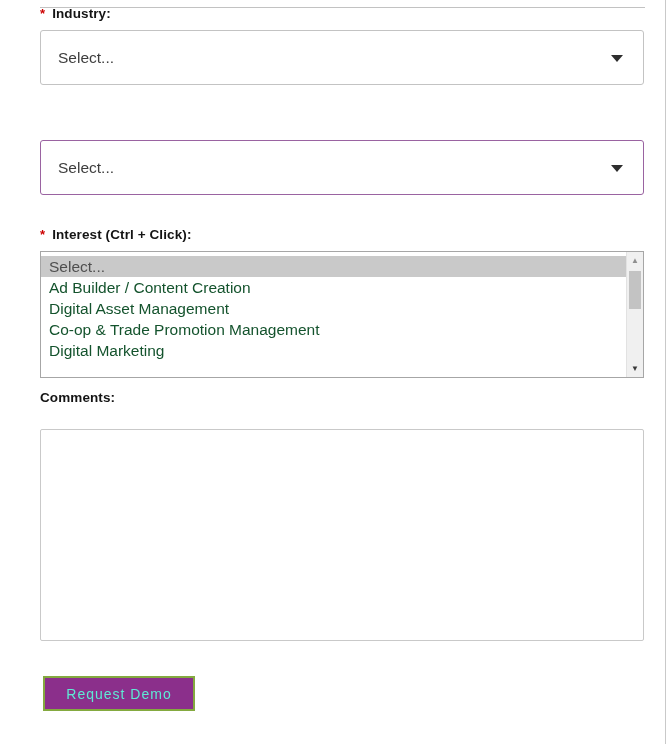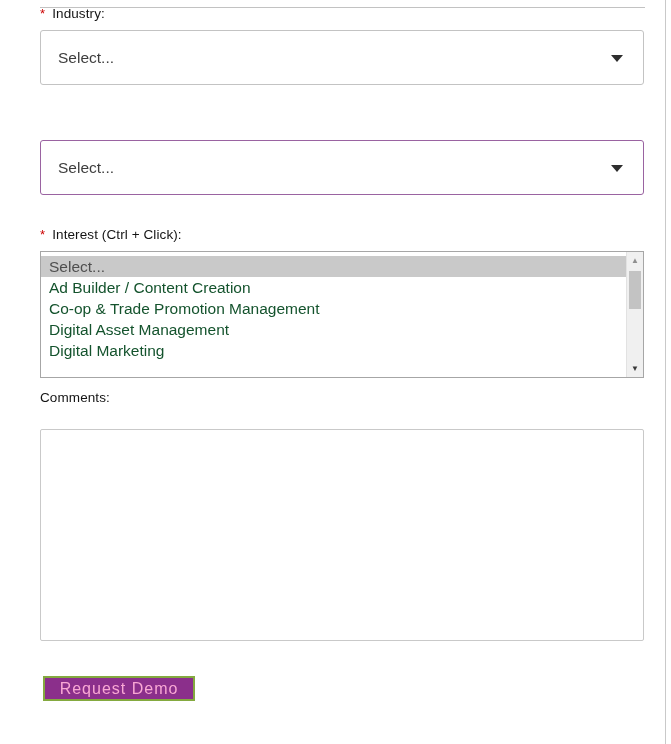--- a/index.html
+++ b/index.html
@@ -8,21 +8,21 @@
 
   .page { position: absolute; left: 0; top: 0; width: 666px; height: 744px;
           border-right: 1px solid #c9c9c9; background: #fff; }
 
   
   .prev-field-edge { position: absolute; left: 40px; top: 7px; width: 605px; height: 1px;
                      background: #c2c2c2; }
 
   .form { position: absolute; left: 40px; top: 0; width: 604px; height: 744px; }
 
-  .lbl { position: absolute; left: 0; font-size: 13.5px; font-weight: normal; color: #141414;
+  .lbl { position: absolute; left: 0; font-size: 13.5px; font-weight: bold; color: #141414;
          letter-spacing: 0.1px; white-space: nowrap; }
   .req { color: #cc0000; margin-right: 7px; font-size: 13px; }
 
   .select { position: absolute; left: 0; width: 604px; height: 55px; background: #fff;
             border: 1px solid #c3c3c3; border-radius: 3px; display: flex; align-items: center;
             padding-left: 17px; font-size: 15.5px; color: #3d3d3d; cursor: default; }
   .select.purple { border-color: #9a63a1; }
   .caret { position: absolute; right: 20px; top: 50%; margin-top: -3px; width: 0; height: 0;
            border-left: 6px solid transparent; border-right: 6px solid transparent;
            border-top: 7px solid #2e2e2e; }
@@ -42,23 +42,23 @@
   .sb-btn.up { top: 0; color: #8f8f8f; }
   .sb-btn.down { bottom: 0; color: #3a3a3a; }
   .sb-thumb { position: absolute; left: 2px; top: 19px; width: 12px; height: 38px;
               background: #c3c3c3; }
 
   .textarea { position: absolute; left: 0; top: 429px; width: 604px; height: 212px;
               border: 1px solid #c9c9c9; border-radius: 2px; resize: none; background: #fff;
               font-family: "Liberation Sans", sans-serif; font-size: 15px; padding: 8px;
               outline: none; }
 
-  .submit { position: absolute; left: 3px; top: 676px; width: 152px; height: 25px;
-            background: #8b2f8b; border: 2px solid #84a93f; color: #f9a8d4;
-            font-family: "Liberation Sans", sans-serif; font-size: 16px; letter-spacing: 1px;
+  .submit { position: absolute; left: 3px; top: 676px; width: 152px; height: 35px;
+            background: #8b2f8b; border: 2px solid #84a93f; color: #5eead4;
+            font-family: "Liberation Sans", sans-serif; font-size: 14px; letter-spacing: 1px;
             display: flex; align-items: center; justify-content: center; cursor: pointer; }
 
   
   .lbl-industry  { top: 6px; }
   .sel-industry  { top: 30px; }
   .lbl-locations { top: 116px; }
   .sel-locations { top: 140px; }
   .lbl-interest  { top: 227px; }
   .lbl-comments  { top: 390px; }
 </style>
@@ -79,22 +79,22 @@
     <div class="select purple sel-locations">
       <span>Select...</span>
       <span class="caret"></span>
     </div>
 
     <div class="lbl lbl-interest"><span class="req">*</span><span>Interest (Ctrl + Click):</span></div>
     <div class="listbox">
       <div class="options">
         <div class="option selected">Select...</div>
         <div class="option">Ad Builder / Content Creation</div>
+        <div class="option">Digital Asset Management</div>
         <div class="option">Co-op &amp; Trade Promotion Management</div>
-        <div class="option">Digital Asset Management</div>
         <div class="option">Digital Marketing</div>
       </div>
       <div class="scrollbar">
         <div class="sb-btn up">▲</div>
         <div class="sb-thumb"></div>
         <div class="sb-btn down">▼</div>
       </div>
     </div>
 
     <div class="lbl lbl-comments">Comments:</div>

